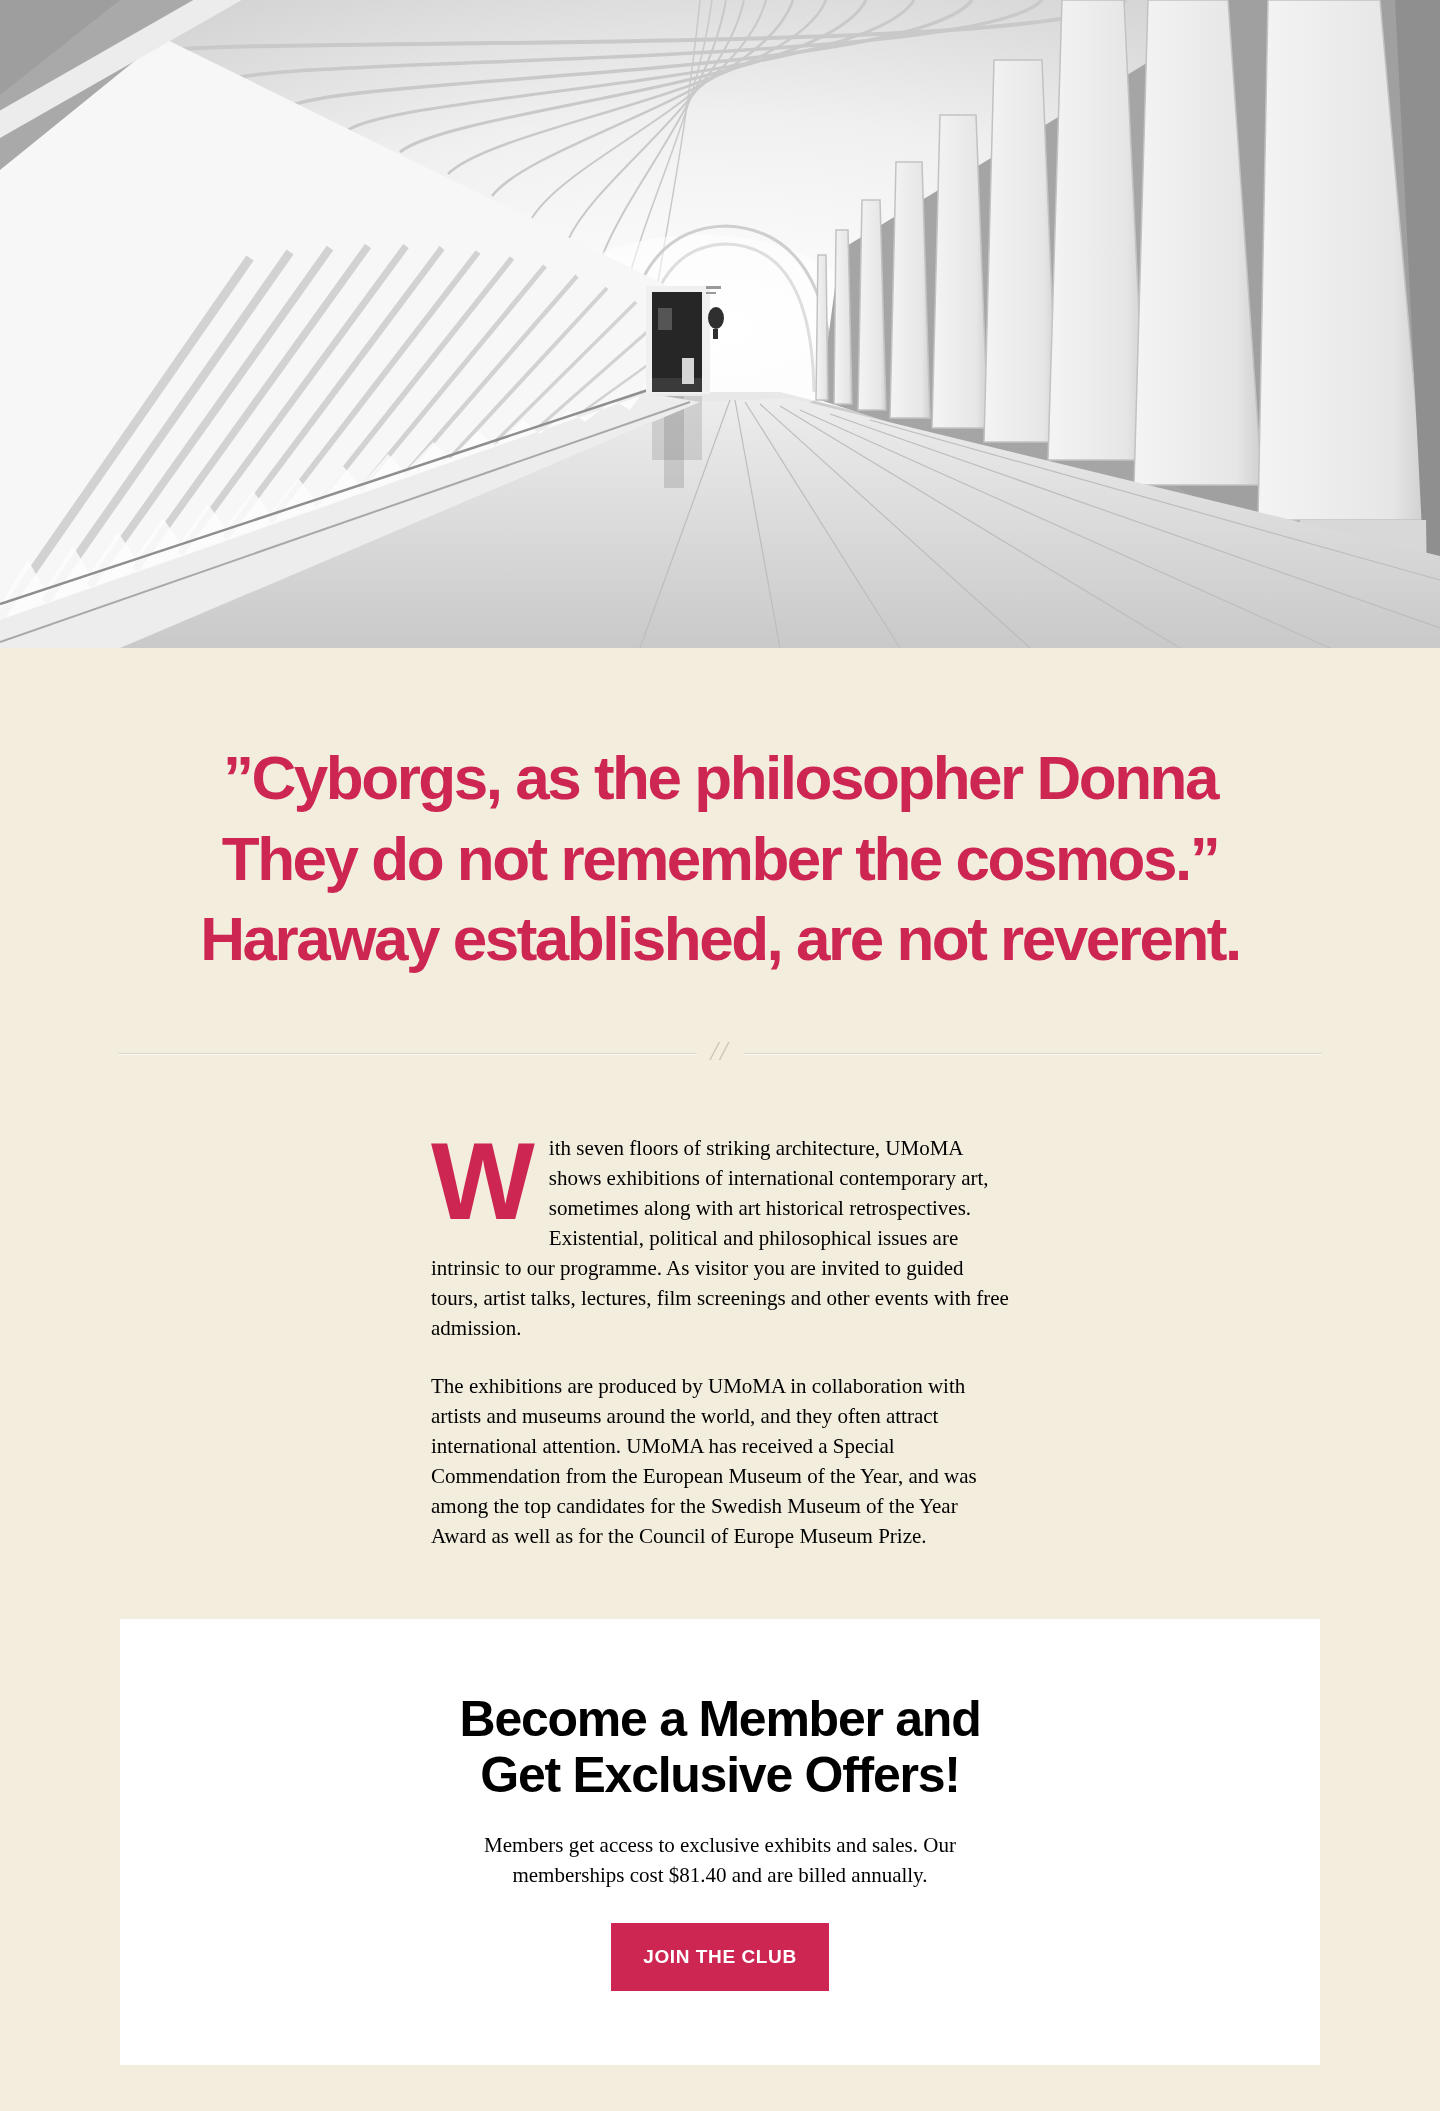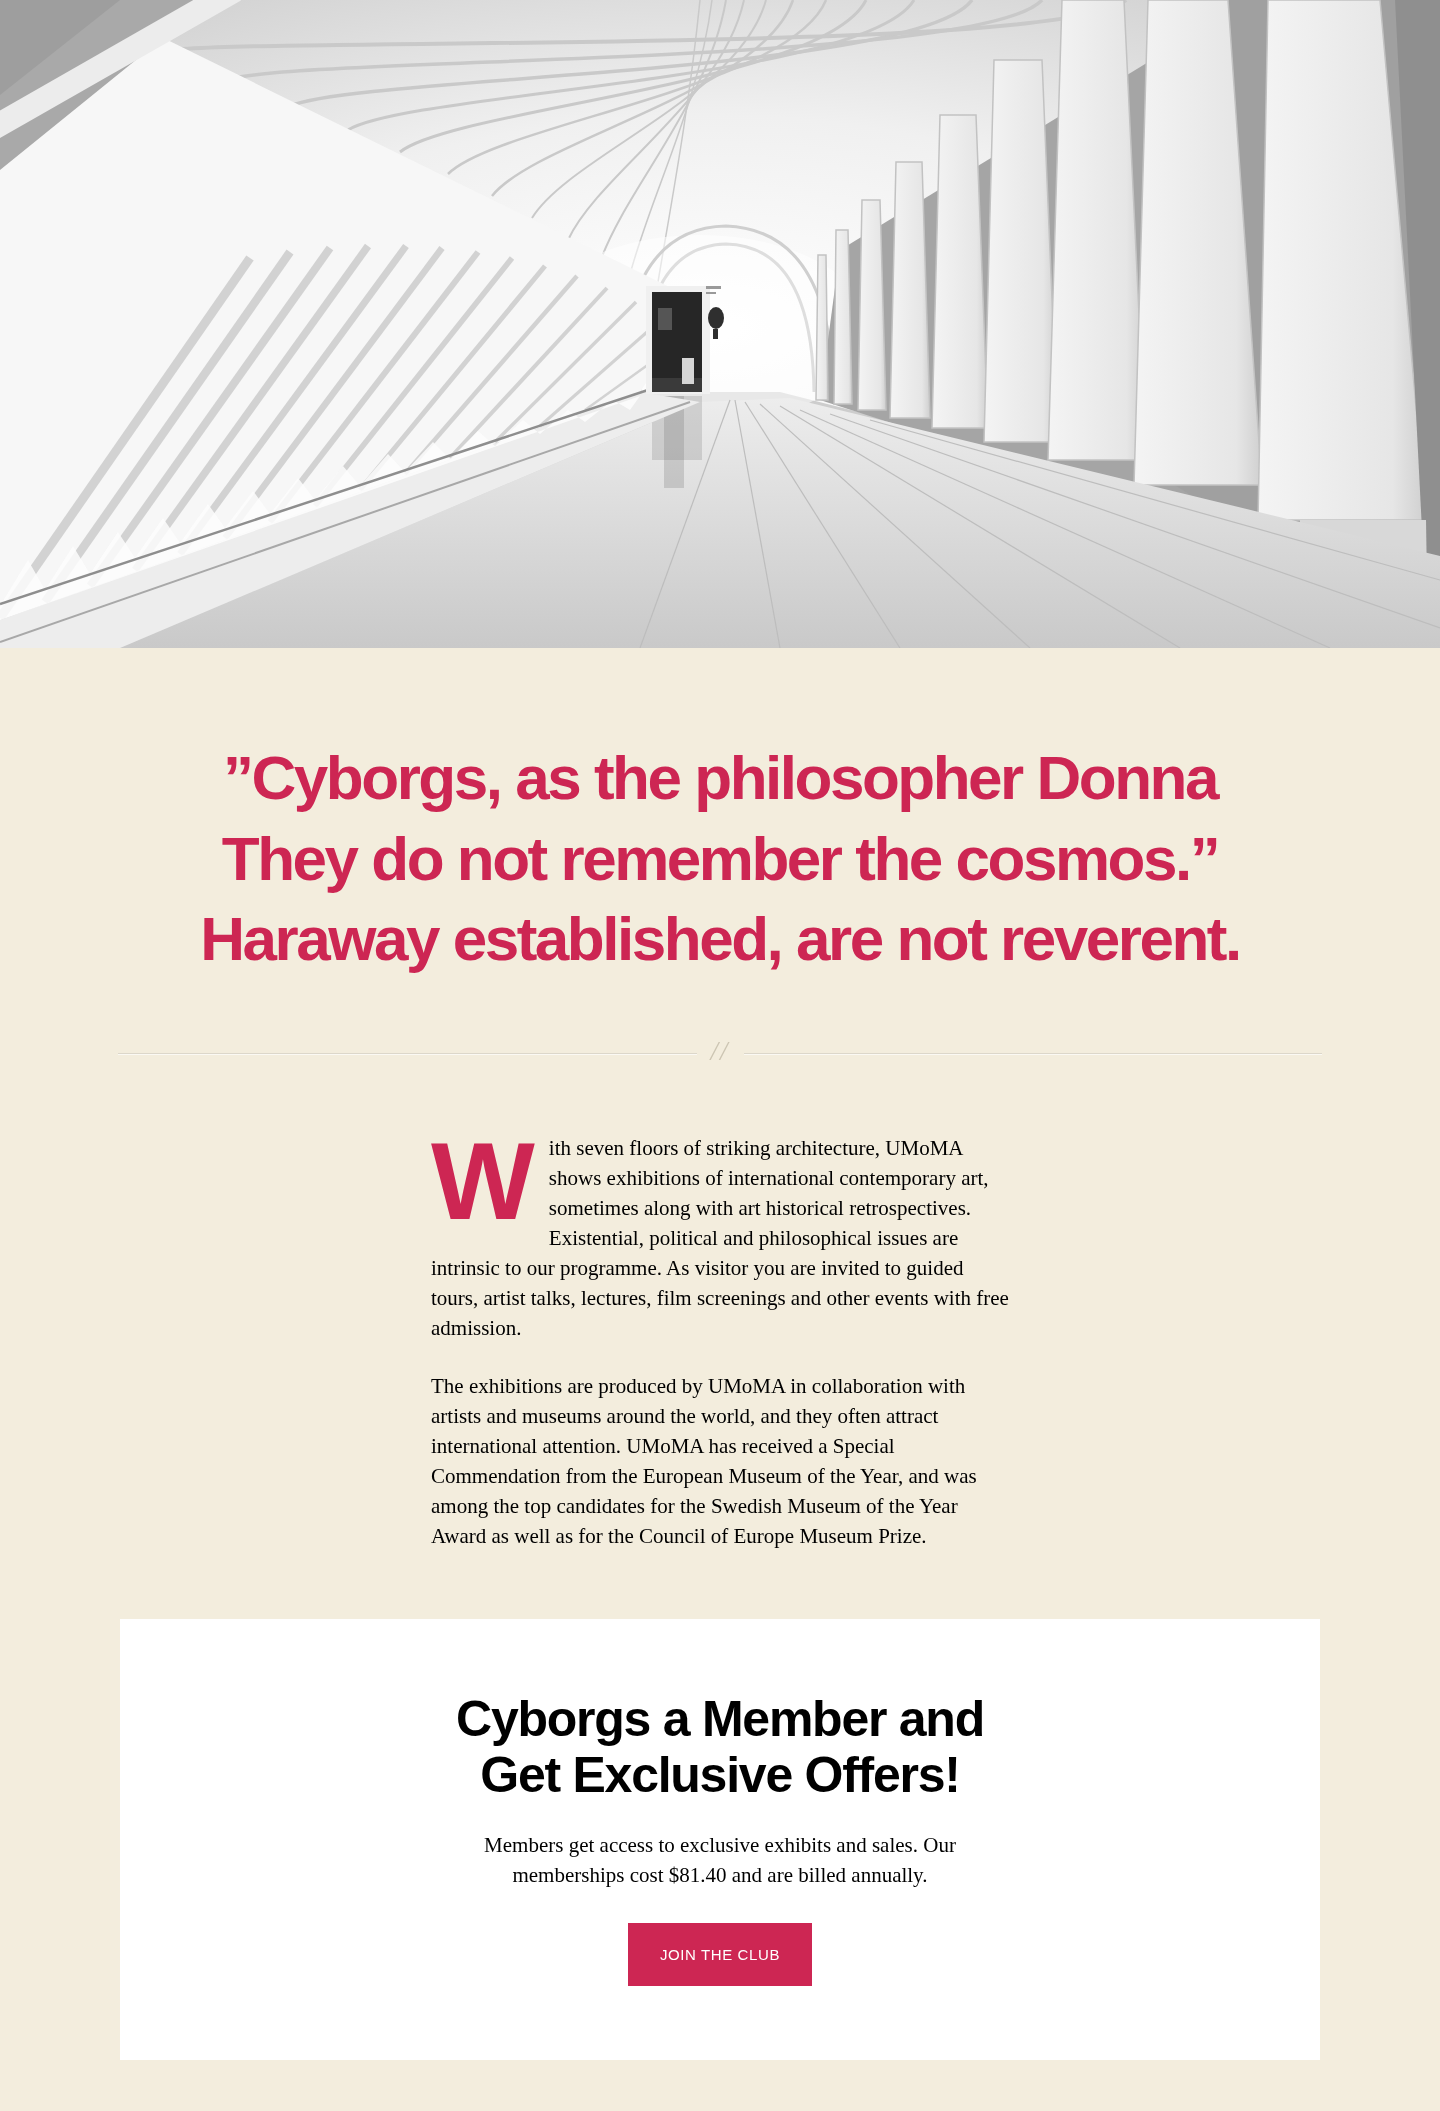--- a/index.html
+++ b/index.html
@@ -101,22 +101,22 @@
     margin: 0 auto;
     font-size: 21px;
     line-height: 1.45;
   }
   .join-btn {
     margin-top: 32px;
     display: inline-block;
     background: #cd2653;
     color: #ffffff;
     font-family: "Liberation Sans", sans-serif;
-    font-weight: 400;
-    font-size: 15px;
+    font-weight: 700;
+    font-size: 19px;
     letter-spacing: 0.6px;
     border: none;
     padding: 23px 32px;
     cursor: pointer;
   }
   .bottom-spacer { height: 64px; }
 </style>
 </head>
 <body>
 
@@ -257,20 +257,20 @@
   <span class="line"></span>
 </div>
 
 <section class="about">
   <p><span class="dropcap">W</span><span>ith seven floors of striking architecture, UMoMA shows exhibitions of international contemporary art, sometimes along with art historical retrospectives. Existential, political and philosophical issues are intrinsic to our programme. As visitor you are invited to guided tours, artist talks, lectures, film screenings and other events with free admission.</span></p>
   <p>The exhibitions are produced by UMoMA in collaboration with artists and museums around the world, and they often attract international attention. UMoMA has received a Special Commendation from the European Museum of the Year, and was among the top candidates for the Swedish Museum of the Year Award as well as for the Council of Europe Museum Prize.</p>
 </section>
 
 <section class="member-card">
   <h2 class="member-heading">
-    <span class="h-line">Cyborgs a Member and</span>
+    <span class="h-line">Become a Member and</span>
     <span class="h-line">Get Exclusive Offers!</span>
   </h2>
   <p class="member-body">Members get access to exclusive exhibits and sales. Our memberships cost $81.40 and are billed annually.</p>
   <button class="join-btn">JOIN THE CLUB</button>
 </section>
 
 <div class="bottom-spacer"></div>
 
 </body></html>

